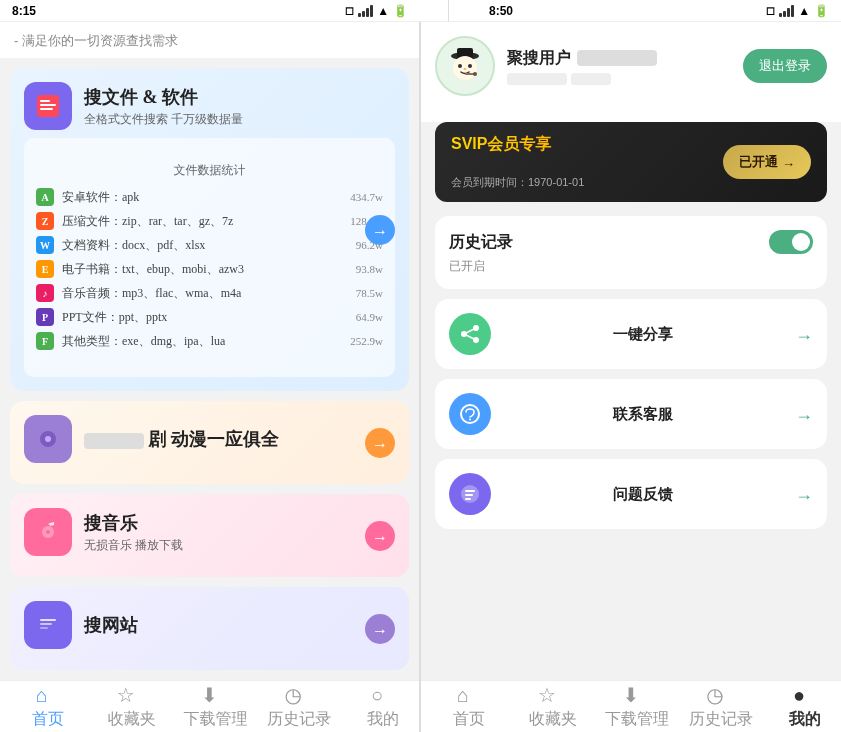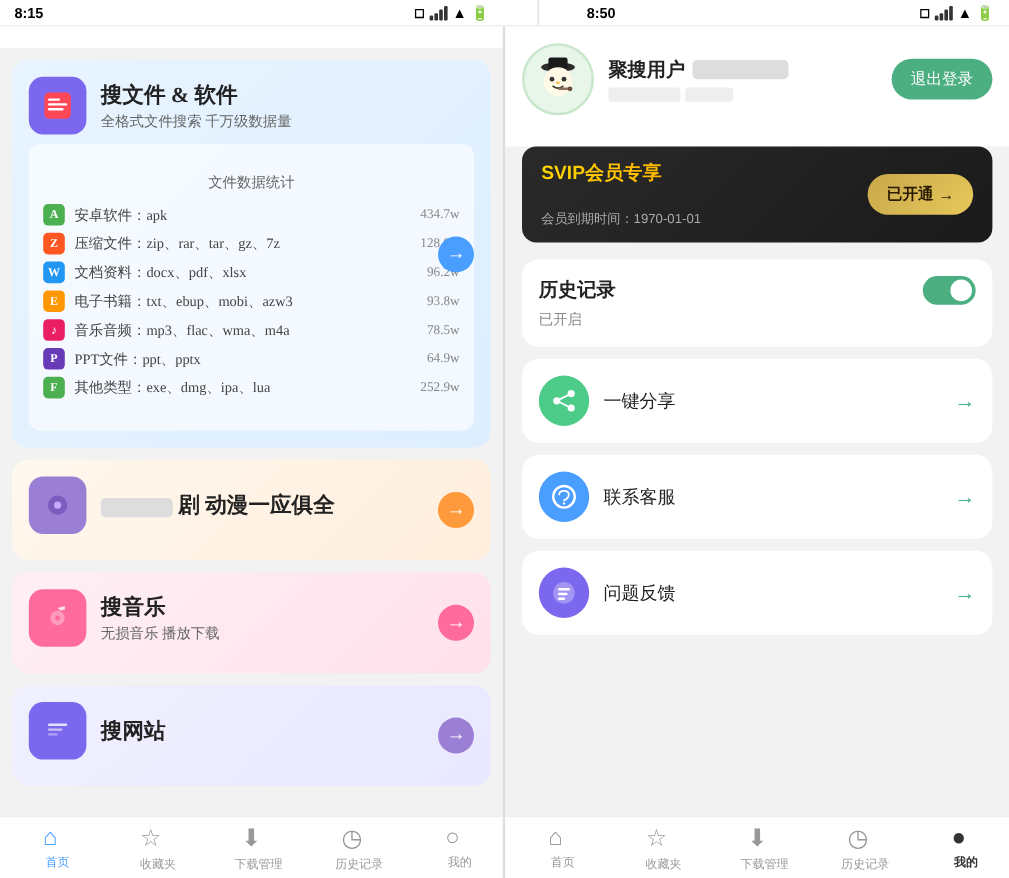--- a/index.html
+++ b/index.html
@@ -177,21 +177,21 @@
       flex: 1;
       display: flex;
       flex-direction: column;
       align-items: center;
       justify-content: center;
       gap: 2px;
       cursor: pointer;
     }
     .nav-icon { font-size: 20px; color: #999; }
     .nav-icon.active { color: #4a9eff; }
-    .nav-label { font-size: 10px; color: #999; margin-left: 12px; }
+    .nav-label { font-size: 16px; color: #999; margin-left: 12px; }
     .nav-label.active { color: #4a9eff; }
     .nav-label.active-dark { color: #333; font-weight: 600; }
     .nav-icon.active-dark { color: #333; }
 
     
     .right-header {
       background: #fff;
       padding: 14px;
     }
     .user-info {
@@ -367,21 +367,22 @@
       font-size: 20px;
       flex-shrink: 0;
     }
     .menu-icon-share { background: #4ccc88; }
     .menu-icon-service { background: #4a9eff; }
     .menu-icon-feedback { background: #7b68ee; }
     .menu-label {
       flex: 1;
       font-size: 15px;
       color: #222;
-      font-weight: 400;
+      font-weight: 700;
+      text-align: center;
     }
     .menu-arrow {
       color: #4caf82;
       font-size: 18px;
       font-weight: 700;
     }
 
     
     .signal-bars {
       display: flex;
@@ -437,20 +438,21 @@
     </div>
   </div>
 </div>
 
 <div class="dual-screen">
 
   <div class="screen screen-left">
 
     <div class="app-header">
       <div class="app-title">
+        <span class="app-title-sub">- 满足你的一切资源查找需求</span>
       </div>
     </div>
 
     <div class="scroll-area">
 
       <div class="card card-file">
         <div class="card-header">
           <div class="card-icon card-icon-file">
             <svg width="28" height="28" viewBox="0 0 28 28" fill="none">
               <rect x="3" y="3" width="22" height="22" rx="4" fill="#ff4757"></rect>

